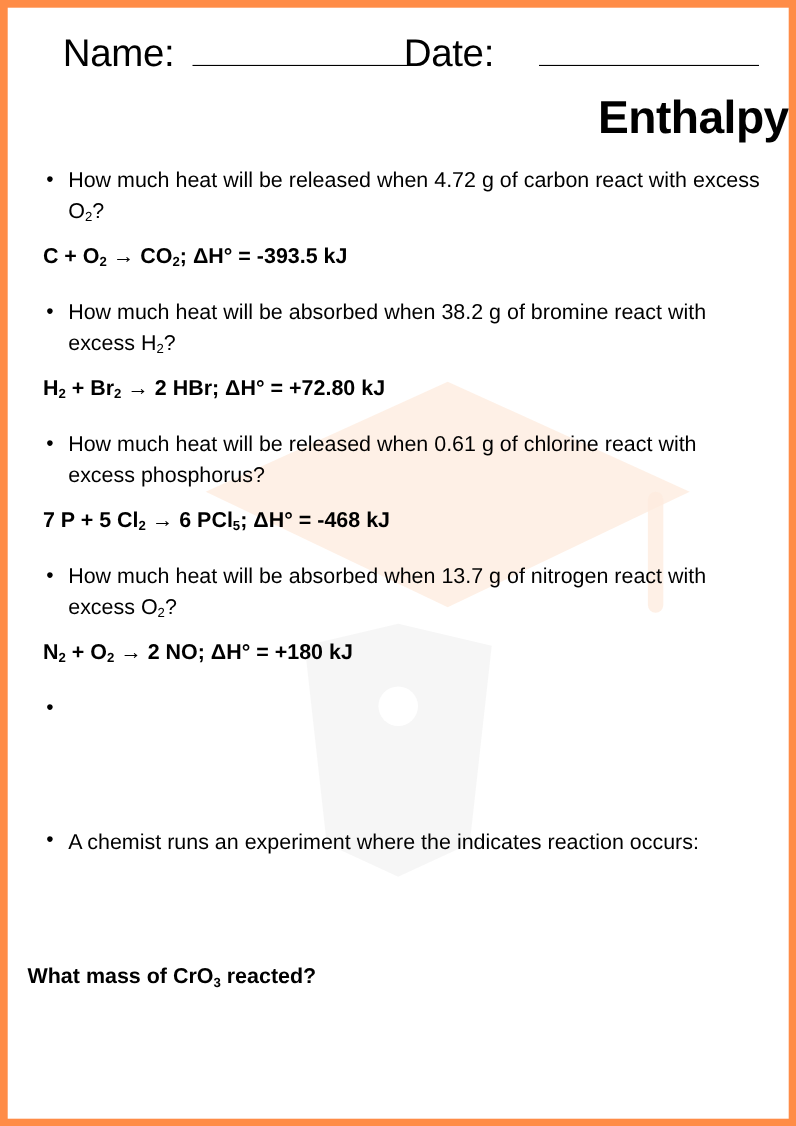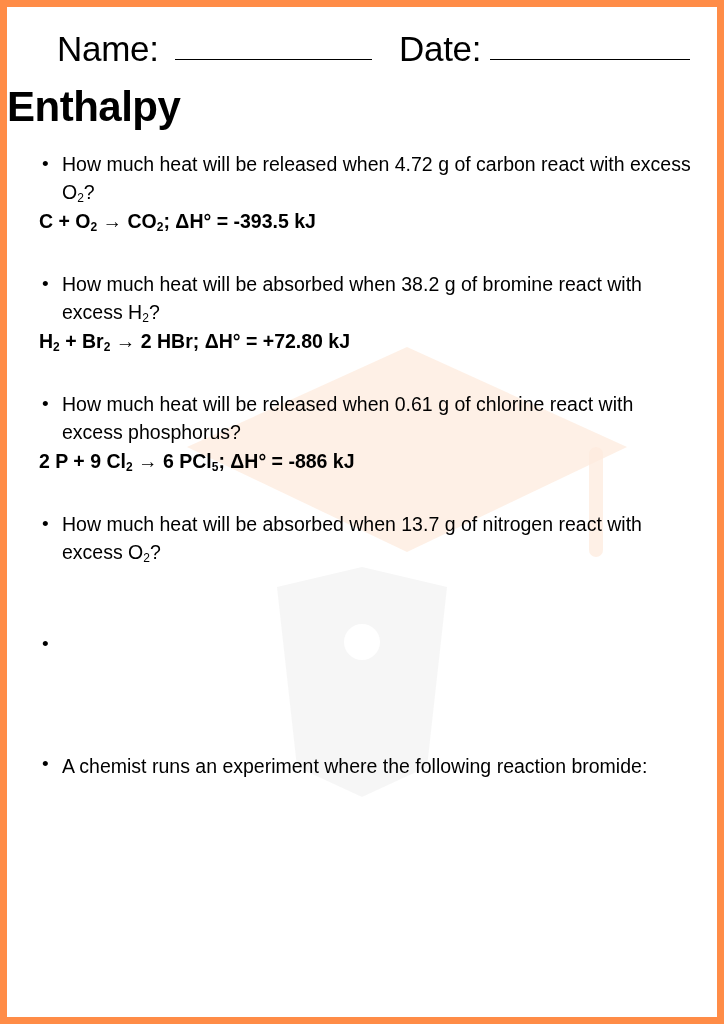--- a/index.html
+++ b/index.html
@@ -46,21 +46,21 @@
       position: absolute;
       top: 34px;
       height: 0;
       border-bottom: 1.6px solid #000;
     }
     .title {
       position: absolute;
       top: 70px;
       left: 0;
       width: 710px;
-      text-align: left;
+      text-align: right;
       font-size: 42px;
       font-weight: 700;
       line-height: 60px;
       letter-spacing: -0.5px;
     }
     .question {
       position: absolute;
       left: 30px;
       width: 660px;
     }
@@ -75,21 +75,21 @@
       position: absolute;
       left: 5px;
       top: 0;
       font-size: 19px;
       line-height: 28px;
     }
     .equation {
       font-size: 19.5px;
       font-weight: 700;
       line-height: 30px;
-      margin-top: 0;
+      margin-top: 12px;
       white-space: nowrap;
     }
     .equation sub {
       font-size: 12px;
       vertical-align: -3px;
       line-height: 0;
     }
     .q-text sub {
       font-size: 12px;
       vertical-align: -3px;
@@ -118,21 +118,21 @@
   <svg class="watermark" viewBox="0 0 710 1010">
     <polygon points="180,440 400,340 620,440 400,545" fill="#FDEBDD" opacity="0.75"></polygon>
     <rect x="582" y="440" width="14" height="110" rx="7" fill="#FDEBDD" opacity="0.75"></rect>
     <polygon points="270,580 355,560 440,580 420,760 355,790 290,760" fill="#F4F4F4" opacity="0.8"></polygon>
     <circle cx="355" cy="635" r="18" fill="#ffffff"></circle>
   </svg>
 
   <div class="header-row">
     <span class="lbl" style="left:0">Name:</span>
     <span class="line" style="left:118px; width:197px"></span>
-    <span class="lbl" style="left:342px">Date:</span>
+    <span class="lbl" style="left:310px">Date:</span>
     <span class="line" style="left:433px; width:200px"></span>
   </div>
 
   <div class="title">Enthalpy</div>
 
   <div class="question" style="top:143px">
     <div class="q-text">
       <span class="bullet">•</span>
       <span>How much heat will be released when 4.72 g of carbon react with excess O</span><sub>2</sub><span>?</span>
     </div>
@@ -150,40 +150,46 @@
       <span>H</span><sub>2</sub><span> + Br</span><sub>2</sub><span> → 2 HBr; ΔH° = +72.80 kJ</span>
     </div>
   </div>
 
   <div class="question" style="top:383px">
     <div class="q-text">
       <span class="bullet">•</span>
       <span>How much heat will be released when 0.61 g of chlorine react with excess phosphorus?</span>
     </div>
     <div class="equation" style="padding-left:2px">
-      <span>2 P + 9 Cl</span><sub>2</sub><span> → 6 PCl</span><sub>5</sub><span>; ΔH° = -886 kJ</span>
+      <span>7 P + 5 Cl</span><sub>2</sub><span> → 6 PCl</span><sub>5</sub><span>; ΔH° = -468 kJ</span>
     </div>
   </div>
 
   <div class="question" style="top:503px">
     <div class="q-text">
       <span class="bullet">•</span>
       <span>How much heat will be absorbed when 13.7 g of nitrogen react with excess O</span><sub>2</sub><span>?</span>
+    </div>
+    <div class="equation" style="padding-left:2px">
+      <span>N</span><sub>2</sub><span> + O</span><sub>2</sub><span> → 2 NO; ΔH° = +180 kJ</span>
     </div>
   </div>
 
   <div class="question" style="top:623px">
     <div class="q-text">
       <span class="bullet">•</span>
     </div>
   </div>
 
   <div class="question" style="top:743px">
     <div class="q-text" style="line-height:32px">
       <span class="bullet">•</span>
-      <span>A chemist runs an experiment where the following reaction bromide:</span>
+      <span>A chemist runs an experiment where the indicates reaction occurs:</span>
     </div>
   </div>
 
   <div class="final">
+    <div>
+      <span>What mass of CrO</span><sub>3</sub><span> reacted?</span>
+    </div>
   </div>
 
 </div>
 
 </body></html>

